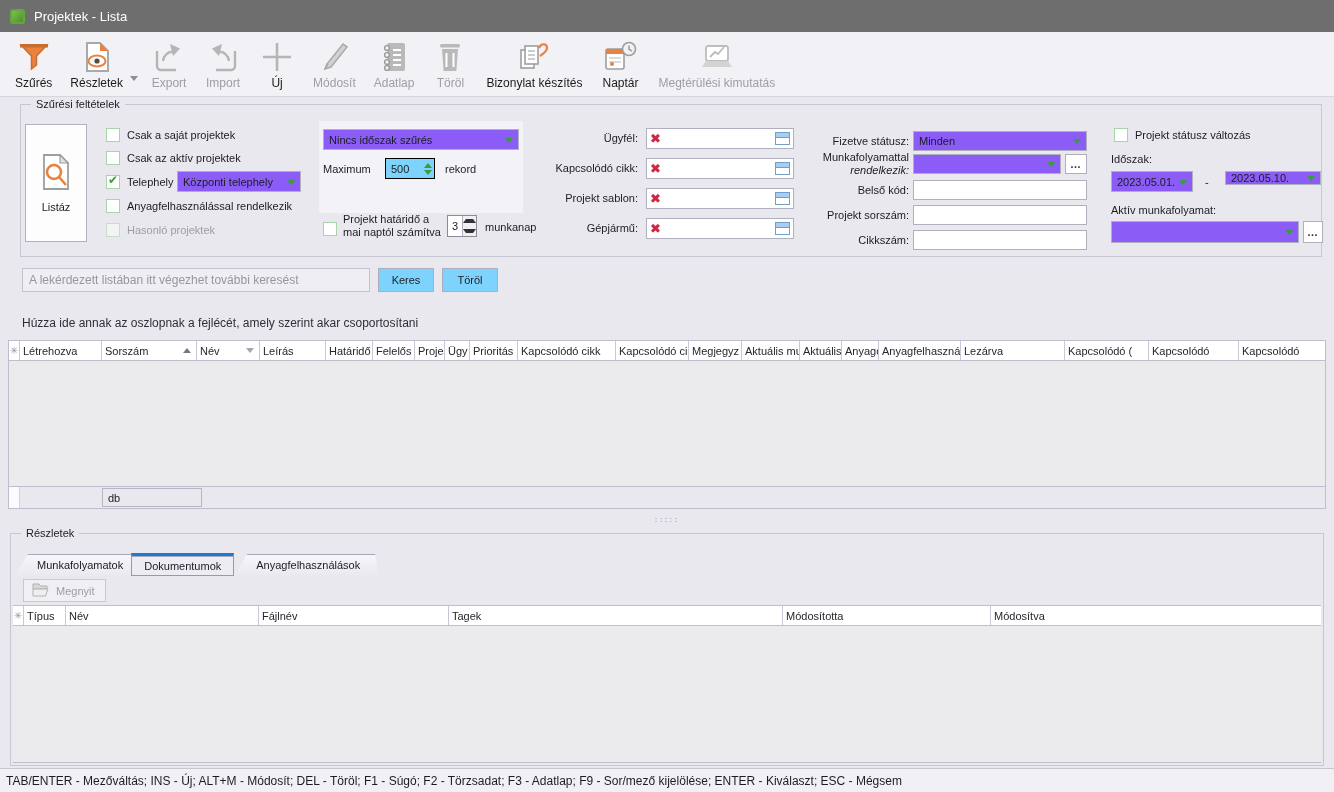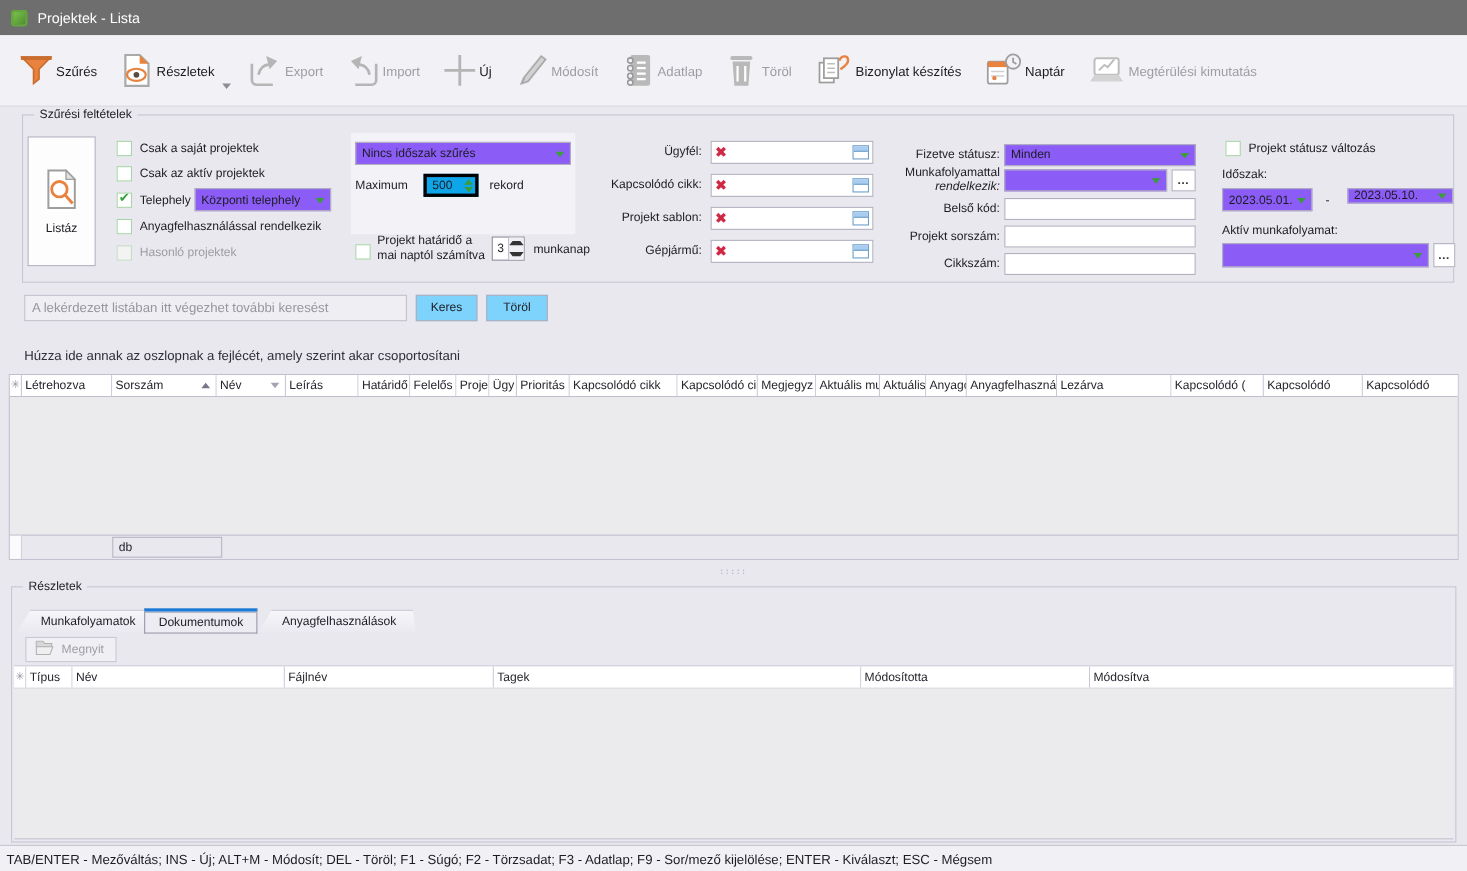--- a/index.html
+++ b/index.html
@@ -11,21 +11,21 @@
     -webkit-font-smoothing:antialiased;
   }
   
   .titlebar{position:absolute;left:0;top:0;width:100%;height:32px;background:#6e6e6e;
     display:flex;align-items:center;padding-left:10px;box-sizing:border-box;color:#fff;font-size:13px;}
   .appicon{width:15px;height:15px;margin-right:9px;border:2px solid #64a83c;border-radius:3px;
     background:linear-gradient(135deg,#7cc24e,#4e8f2e);box-sizing:border-box;}
   
   .toolbar{position:absolute;left:0;top:32px;width:100%;height:65px;background:#f2f1f6;
     border-bottom:1px solid #d7d6de;display:flex;align-items:flex-start;padding-left:6px;box-sizing:border-box;}
-  .tbtn{display:flex;flex-direction:row;align-items:center;justify-content:flex-start;
+  .tbtn{display:flex;flex-direction:column;align-items:center;justify-content:flex-start;
     padding:6px 9px 0 9px;height:58px;box-sizing:border-box;}
   .tbtn .ticon{height:38px;display:flex;align-items:center;justify-content:center;}
   .tbtn .tlabel{font-size:12px;margin-top:1px;white-space:nowrap;color:#1b1b1b;}
   .tbtn.disabled .tlabel{color:#9d9da3;}
   .tb-caret{width:0;height:0;border-left:4px solid transparent;border-right:4px solid transparent;
     border-top:5px solid #8d8d95;align-self:center;margin:28px 4px 0 -2px;}
   
   .groupbox{position:absolute;border:1px solid #c7c6d3;box-sizing:border-box;}
   .grouplabel{position:absolute;top:-7px;left:10px;background:#e9e8ee;padding:0 5px;color:#1c1c22;}
   
@@ -44,21 +44,21 @@
   .cb.disabled{border-color:#c6dec6;background:#f3f3f4;}
   .cbrow{position:absolute;display:flex;align-items:center;gap:7px;white-space:nowrap;}
   .cbrow .cblabel{color:#1c1c22;}
   .cbrow.disabled .cblabel{color:#9d9da3;}
   .lookup{position:absolute;background:#fff;border:1px solid #b1b0bf;box-sizing:border-box;
     display:flex;align-items:center;justify-content:space-between;padding:0 3px;}
   .redx{color:#ce2740;font-size:13px;font-weight:bold;text-shadow:0 0 1px #f06daa;line-height:1;}
   .winbtn{width:15px;height:13px;border:1px solid #6f9fca;background:#fff;box-sizing:border-box;}
   .winbtn::before{content:"";display:block;height:4px;background:#a9cdf0;border-bottom:1px solid #6f9fca;}
   .flabel{position:absolute;text-align:right;color:#1c1c22;white-space:nowrap;}
-  .spin-green{display:flex;border:3px solid #000000;background:#0ea5e9;box-sizing:border-box;}
+  .spin-green{display:flex;border:1px solid #000000;background:#7dd3fc;box-sizing:border-box;}
   .spin-green .val{flex:1;display:flex;align-items:center;padding-left:5px;}
   .spin-green .arrs{width:13px;display:flex;flex-direction:column;align-items:center;justify-content:center;gap:2px;}
   .tri-up{width:0;height:0;border-left:4px solid transparent;border-right:4px solid transparent;border-bottom:5px solid #3a9c3a;}
   .tri-dn{width:0;height:0;border-left:4px solid transparent;border-right:4px solid transparent;border-top:5px solid #3a9c3a;}
   .spin-gray{display:flex;border:1px solid #8a8a98;background:#fff;box-sizing:border-box;}
   .spin-gray .val{flex:1;display:flex;align-items:center;padding-left:4px;}
   .spin-gray .arrs{width:13px;border-left:1px solid #b1b0bf;display:flex;flex-direction:column;}
   .spin-gray .arrs span{flex:1;display:flex;align-items:center;justify-content:center;background:#f0eff4;}
   .tri-up-k{width:0;height:0;border-left:3px solid transparent;border-right:3px solid transparent;border-bottom:4px solid #333;}
   .tri-dn-k{width:0;height:0;border-left:3px solid transparent;border-right:3px solid transparent;border-top:4px solid #333;}

